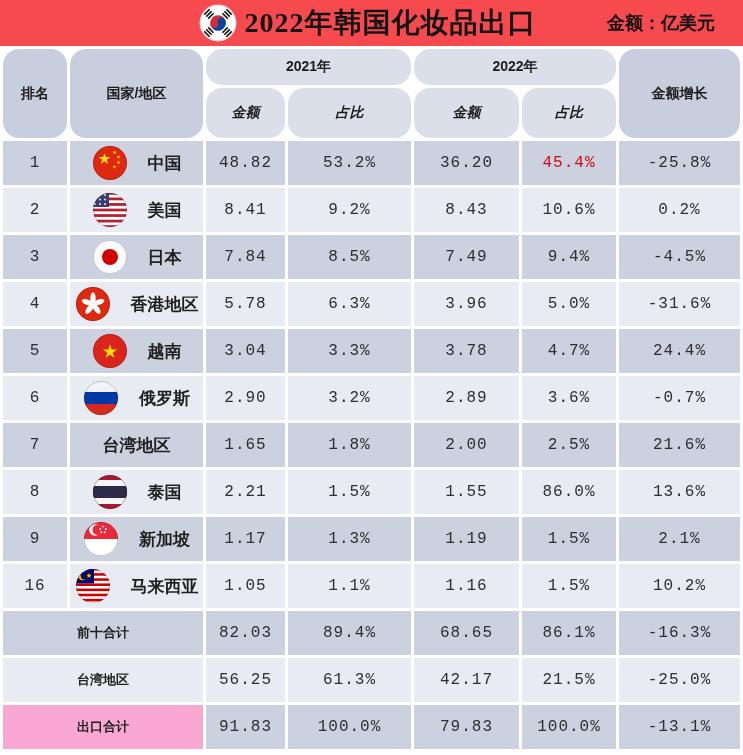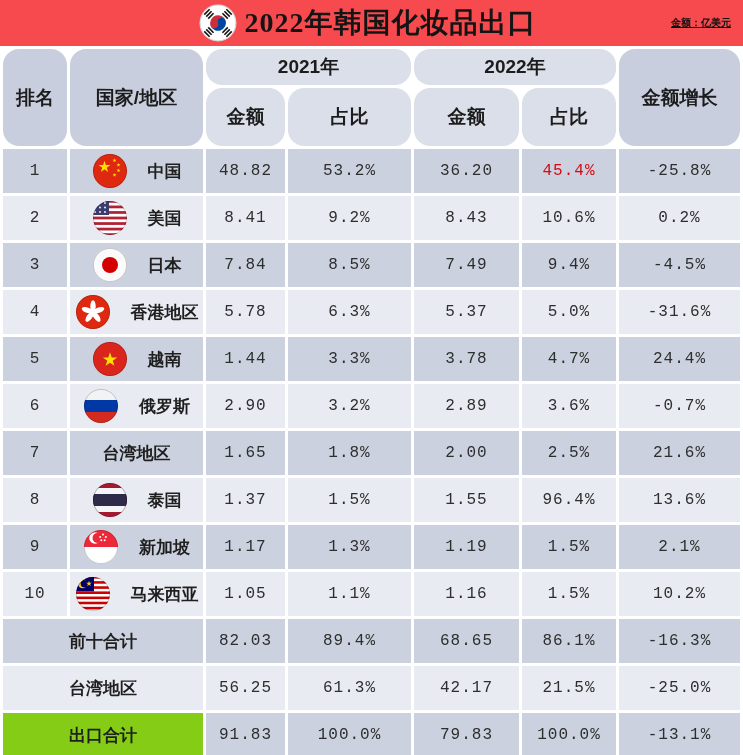--- a/index.html
+++ b/index.html
@@ -8,39 +8,39 @@
     --banner-red:#f64a4e;
     --row-dark:#cbd1de;
     --row-light:#e9ebf2;
     --header-side:#c8cedd;
     --header-mid:#dbdfe9;
     --highlight-red:#d40a14;
     --text:#333333;
   }
   .banner{height:46px;background:var(--banner-red);display:flex;align-items:center;justify-content:center;position:relative;}
   .banner .title{font-family:"Liberation Serif",serif;font-weight:700;font-size:28px;color:#141414;letter-spacing:1px;margin:0 8px;}
-  .banner .unit{position:absolute;right:12px;top:50%;transform:translateY(-50%);font-weight:700;font-size:10px;color:#111;text-decoration:underline;}
+  .banner .unit{position:absolute;right:28px;top:50%;transform:translateY(-50%);font-weight:700;font-size:18px;color:#111;}
   .banner .flag{width:38px;height:38px;}
 
   table{border-collapse:separate;border-spacing:3px;background:#ffffff;table-layout:fixed;width:743px;}
   th,td{padding:0;text-align:center;vertical-align:middle;overflow:hidden;}
-  thead th{font-size:19px;font-weight:700;color:#1c1c1c;border-radius:16px;}
+  thead th{font-size:14px;font-weight:700;color:#1c1c1c;border-radius:16px;}
   thead tr.h1 th{height:36px;}
-  thead tr.h2 th{height:58px;}
+  thead tr.h2 th{height:50px;font-style:italic;}
   thead th.side{background:var(--header-side);}
   thead th.mid{background:var(--header-mid);}
   tbody td{height:44px;color:var(--text);}
   tr.dark td{background:var(--row-dark);}
   tr.light td{background:var(--row-light);}
   td.mono{font-family:"Liberation Mono",monospace;font-size:16px;letter-spacing:1px;color:#2e2e2e;}
   td.highlight{color:var(--highlight-red);font-weight:400;}
   .cwrap{display:flex;align-items:center;justify-content:center;gap:20px;}
   .cname{font-weight:700;font-size:17px;color:#1f1f1f;}
-  td.slabel{font-weight:700;font-size:17px;color:#1f1f1f;}
-  tr td.wlabel{background:#84cc16;}
+  td.slabel{font-weight:700;font-size:13px;color:#1f1f1f;}
+  tr td.wlabel{background:#f9a8d4;}
   .flag{width:36px;height:36px;display:block;}
   .hiddefs{position:absolute;width:0;height:0;}
 </style>
 </head>
 <body>
 
 <svg class="hiddefs" aria-hidden="true">
   <defs>
     <polygon id="star5" points="0,-1 0.225,-0.309 0.951,-0.309 0.363,0.118 0.588,0.809 0,0.382 -0.588,0.809 -0.363,0.118 -0.951,-0.309 -0.225,-0.309"></polygon>
   </defs>
@@ -219,42 +219,42 @@
                   <ellipse cx="0" cy="-5.8" rx="2.7" ry="6" transform="rotate(288)"></ellipse>
                 </g>
               </g>
               <circle cx="18" cy="18" r="16.6" fill="none" stroke="rgba(0,0,0,0.18)"></circle>
             </svg>
         <span class="cname">香港地区</span>
           </span>
         </td>
       <td class="mono">5.78</td>
       <td class="mono">6.3%</td>
-      <td class="mono">5.37</td>
+      <td class="mono">3.96</td>
       <td class="mono">5.0%</td>
       <td class="mono">-31.6%</td>
     </tr>
     <tr class="dark">
       <td class="mono">5</td>
       <td>
           <span class="cwrap">
         <svg class="flag" viewBox="0 0 36 36">
               <clipPath id="cp-vn">
                 <circle cx="18" cy="18" r="17"></circle>
               </clipPath>
               <g clip-path="url(#cp-vn)">
                 <rect width="36" height="36" fill="#da251d"></rect>
                 <use href="#star5" fill="#ffde00" transform="translate(18,18.8) scale(7.5)"></use>
               </g>
               <circle cx="18" cy="18" r="16.6" fill="none" stroke="rgba(0,0,0,0.18)"></circle>
             </svg>
         <span class="cname">越南</span>
           </span>
         </td>
-      <td class="mono">1.44</td>
+      <td class="mono">3.04</td>
       <td class="mono">3.3%</td>
       <td class="mono">3.78</td>
       <td class="mono">4.7%</td>
       <td class="mono">24.4%</td>
     </tr>
     <tr class="light">
       <td class="mono">6</td>
       <td>
           <span class="cwrap">
         <svg class="flag" viewBox="0 0 36 36">
@@ -302,24 +302,24 @@
                 <rect width="36" height="36" fill="#a51931"></rect>
                 <rect y="6" width="36" height="6" fill="#f4f5f8"></rect>
                 <rect y="12" width="36" height="12" fill="#2d2a4a"></rect>
                 <rect y="24" width="36" height="6" fill="#f4f5f8"></rect>
               </g>
               <circle cx="18" cy="18" r="16.6" fill="none" stroke="rgba(0,0,0,0.18)"></circle>
             </svg>
         <span class="cname">泰国</span>
           </span>
         </td>
-      <td class="mono">1.37</td>
+      <td class="mono">2.21</td>
       <td class="mono">1.5%</td>
       <td class="mono">1.55</td>
-      <td class="mono">96.4%</td>
+      <td class="mono">86.0%</td>
       <td class="mono">13.6%</td>
     </tr>
     <tr class="dark">
       <td class="mono">9</td>
       <td>
           <span class="cwrap">
         <svg class="flag" viewBox="0 0 36 36">
               <clipPath id="cp-sg">
                 <circle cx="18" cy="18" r="17"></circle>
               </clipPath>
@@ -341,21 +341,21 @@
         <span class="cname">新加坡</span>
           </span>
         </td>
       <td class="mono">1.17</td>
       <td class="mono">1.3%</td>
       <td class="mono">1.19</td>
       <td class="mono">1.5%</td>
       <td class="mono">2.1%</td>
     </tr>
     <tr class="light">
-      <td class="mono">10</td>
+      <td class="mono">16</td>
       <td>
           <span class="cwrap">
         <svg class="flag" viewBox="0 0 36 36">
               <clipPath id="cp-my">
                 <circle cx="18" cy="18" r="17"></circle>
               </clipPath>
               <g clip-path="url(#cp-my)">
                 <rect width="36" height="36" fill="#ffffff"></rect>
                 <g fill="#cc0001">
                   <rect y="0" width="36" height="2.57"></rect>

